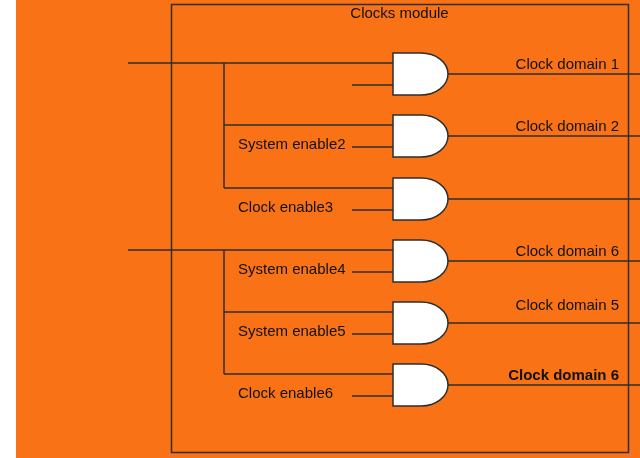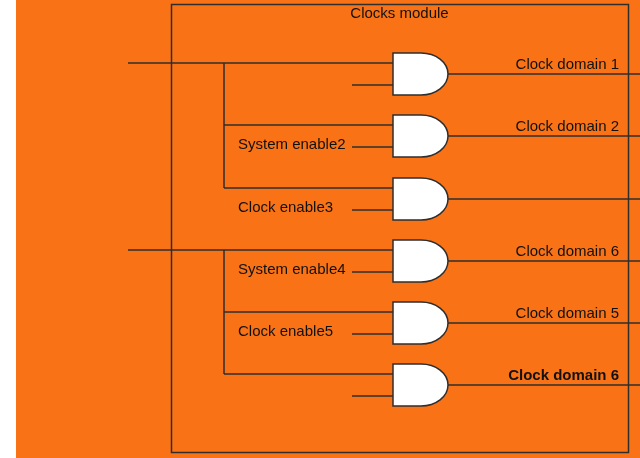--- a/index.html
+++ b/index.html
@@ -20,21 +20,21 @@
     white-space: nowrap;
   }
   .title    { left: 155px; top: 4px; width: 457px; text-align: center; }
   .sysclk-1 { left: 2px;  top: 53px; }
   .sysclk-2 { left: 2px;  top: 239px; }
   .enable   { left: 222px; }
   .en-0 { top: 73px; }  .en-1 { top: 135px; } .en-2 { top: 198px; }
   .en-3 { top: 260px; } .en-4 { top: 322px; } .en-5 { top: 384px; }
   .domain { left: 480px; width: 123px; text-align: right; }
   .dm-0 { top: 55px; }  .dm-1 { top: 117px; } .dm-2 { top: 180px; }
-  .dm-3 { top: 242px; } .dm-4 { top: 304px; } .dm-5 { top: 366px; font-weight: bold; }
+  .dm-3 { top: 242px; } .dm-4 { top: 296px; } .dm-5 { top: 366px; font-weight: bold; }
   svg { position: absolute; left: 0; top: 0; }
   .wire { stroke: #2e2e2e; stroke-width: 1.5; fill: none; }
   .gate { stroke: #2e2e2e; stroke-width: 1.5; fill: #ffffff; }
 </style>
 </head>
 <body>
 
 <div id="stage">
 
   <svg width="640" height="458" viewBox="0 0 640 458">
@@ -72,21 +72,22 @@
     <path class="wire" d="M432,323 H640"></path>
     <path class="wire" d="M432,385 H640"></path>
   </svg>
 
   <div class="label title">Clocks module</div>
 
 
   <div class="label enable en-1">System enable2</div>
   <div class="label enable en-2">Clock enable3</div>
   <div class="label enable en-3">System enable4</div>
-  <div class="label enable en-4">Clock enable5</div>
+  <div class="label enable en-4">System enable5</div>
+  <div class="label enable en-5">Clock enable6</div>
 
   <div class="label domain dm-0">Clock domain 1</div>
   <div class="label domain dm-1">Clock domain 2</div>
   <div class="label domain dm-3">Clock domain 6</div>
   <div class="label domain dm-4">Clock domain 5</div>
   <div class="label domain dm-5">Clock domain 6</div>
 
 </div>
 
 </body></html>

